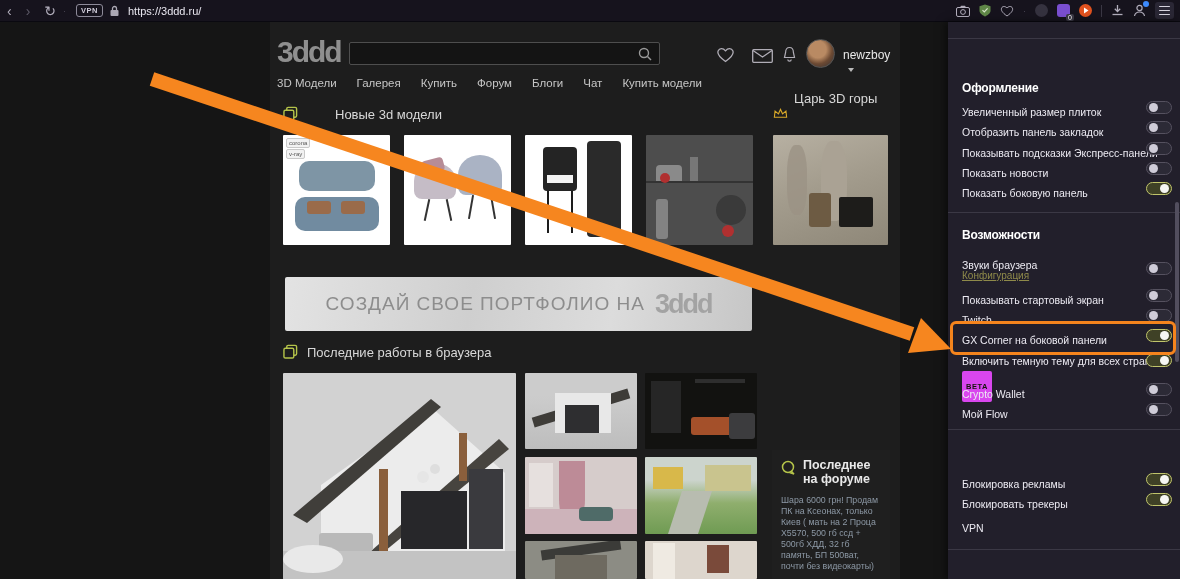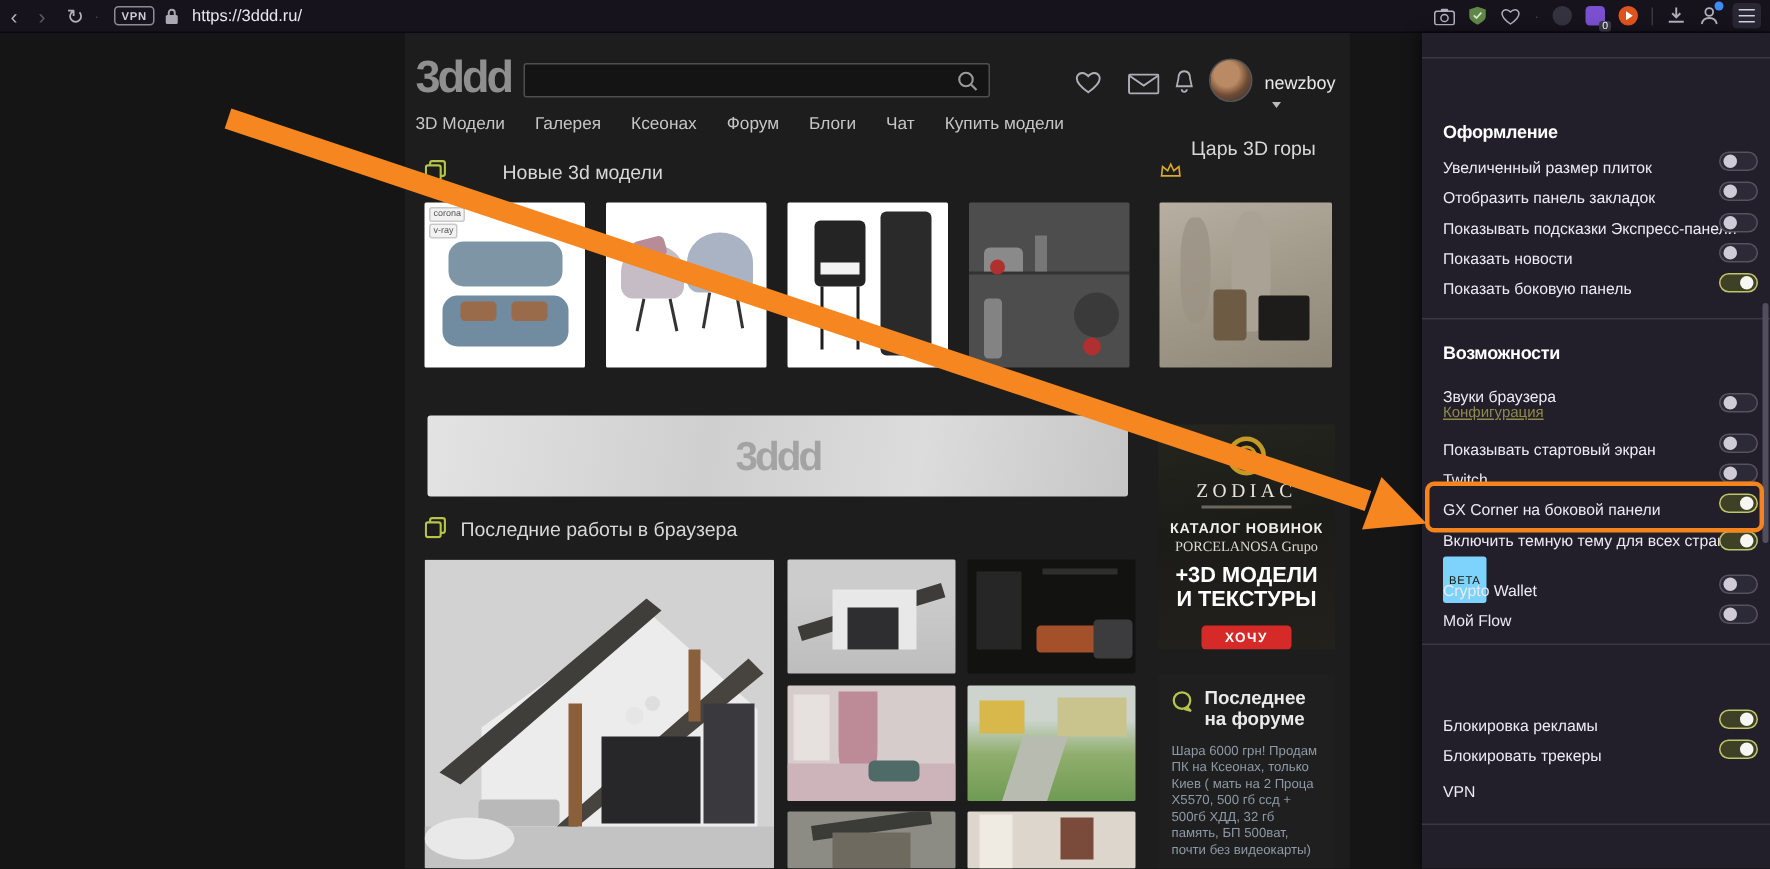--- a/index.html
+++ b/index.html
@@ -84,21 +84,21 @@
   .pdiv { position:absolute; left:0; width:232px; height:1px; background:#3b3845; }
   .phead { position:absolute; left:14px; font-size:12px; font-weight:bold; color:#fff; letter-spacing:-.2px; }
   .prow { position:absolute; left:14px; width:210px; height:16px; }
   .plbl { font-size:10.5px; color:#eceaf2; }
   .tgl { position:absolute; right:0; top:-1px; width:26px; height:13px; border-radius:8px;
     background:#2c2a36; border:1px solid #55515f; cursor:pointer; }
   .tgl .knob { position:absolute; left:2px; top:1px; width:9px; height:9px; border-radius:50%; background:#cfccd8; }
   .tgl.on { background:#3f4126; border-color:#c0c46b; }
   .tgl.on .knob { left:auto; right:2px; background:#f6f6f3; }
   .cfg-link { position:absolute; left:14px; color:#8f8a4a; font-size:10px; text-decoration:underline; cursor:pointer; }
-  .beta { display:inline-block; background:#7dd3fc; color:#15150b; font-size:7.5px; font-weight:normal;
+  .beta { display:inline-block; background:#d946ef; color:#15150b; font-size:7.5px; font-weight:bold;
     padding:11px 4px; border-radius:2px; margin-top:2px; letter-spacing:.5px; }
   #hl-box { position:absolute; left:2px; top:299px; width:226px; height:34px;
     border:3px solid #f5841d; border-radius:6px; z-index:3; pointer-events:none; }
   .vpn-btn { position:absolute; right:8px; top:464px; background:#3a3744; border:1px solid #56525f;
     border-radius:4px; color:#f2f0f6; font-size:10px; padding:5px 9px; cursor:pointer; }
   .pscroll { position:absolute; right:1px; top:180px; width:4px; height:160px; background:#524e5e; border-radius:2px; }
 
   
   #arrow-svg { position:absolute; left:0; top:0; width:1180px; height:579px; z-index:20; pointer-events:none; }
 
@@ -186,21 +186,21 @@
     <path d="M7.5 1.5 C4.6 1.5 3.6 3.8 3.6 6.5 L2.5 11.5 H12.5 L11.4 6.5 C11.4 3.8 10.4 1.5 7.5 1.5 Z" fill="none" stroke="#b0adb6" stroke-width="1.2"></path>
     <path d="M5.8 13.5 a1.7 1.7 0 0 0 3.4 0" fill="none" stroke="#b0adb6" stroke-width="1.2"></path>
   </svg>
 
   <div id="avatar"></div>
   <div id="username"><span>newzboy</span><span class="chev"></span></div>
 
   <div id="nav">
     <span>3D Модели</span>
     <span>Галерея</span>
-    <span>Ксеонах</span>
+    <span>Купить</span>
     <span>Форум</span>
     <span>Блоги</span>
     <span>Чат</span>
     <span>Купить модели</span>
   </div>
 
   <svg class="ic sec-ic" style="left:13px; top:84px;" viewBox="0 0 16 16">
     <rect x="4" y="1.5" width="10.5" height="10.5" rx="1.5" fill="none" stroke="#b5c44a" stroke-width="1.5"></rect>
     <rect x="1" y="4.5" width="10.5" height="10.5" rx="1.5" fill="#1d1d1d" stroke="#b5c44a" stroke-width="1.5"></rect>
   </svg>
@@ -247,35 +247,24 @@
 
   <div class="thumb" style="left:503px; top:113px; width:115px; height:110px;
        background:linear-gradient(160deg,#b7b0a2 0%, #a39c8d 45%, #8e8778 100%);">
     <div class="abs" style="left:14px; top:10px; width:20px; height:70px; background:#9b9284; border-radius:40%; opacity:.8;"></div>
     <div class="abs" style="left:48px; top:6px; width:26px; height:80px; background:#aaa294; border-radius:40%;"></div>
     <div class="abs" style="left:36px; top:58px; width:22px; height:34px; background:#6d5b43; border-radius:3px;"></div>
     <div class="abs" style="left:66px; top:62px; width:34px; height:30px; background:#1d1c1a; border-radius:2px;"></div>
   </div>
 
   <div id="banner">
+    <span class="btxt">СОЗДАЙ СВОЕ ПОРТФОЛИО НА</span>
     <span class="blogo">3ddd</span>
   </div>
 
-  <div id="zodiac">
-    <div class="zring"></div>
-    <div class="zbrand">ZODIAC</div>
-    <div class="zsub"></div>
-    <div class="zcat">КАТАЛОГ НОВИНОК</div>
-    <div class="zpor">PORCELANOSA Grupo</div>
-    <div class="zbig">
-      <div>+3D МОДЕЛИ</div>
-      <div>И ТЕКСТУРЫ</div>
-    </div>
-    <span class="zbtn">ХОЧУ</span>
-  </div>
 
   <svg class="ic sec-ic" style="left:13px; top:322px;" viewBox="0 0 16 16">
     <rect x="4" y="1.5" width="10.5" height="10.5" rx="1.5" fill="none" stroke="#b5c44a" stroke-width="1.5"></rect>
     <rect x="1" y="4.5" width="10.5" height="10.5" rx="1.5" fill="#1d1d1d" stroke="#b5c44a" stroke-width="1.5"></rect>
   </svg>
   <div class="sec-head" style="left:37px; top:323px;">Последние работы в браузера</div>
 
   <div class="thumb" style="left:13px; top:351px; width:233px; height:206px;">
     <svg class="ic" width="233" height="206" viewBox="0 0 233 206">
       <rect width="233" height="206" fill="#d2d2d2"></rect>

